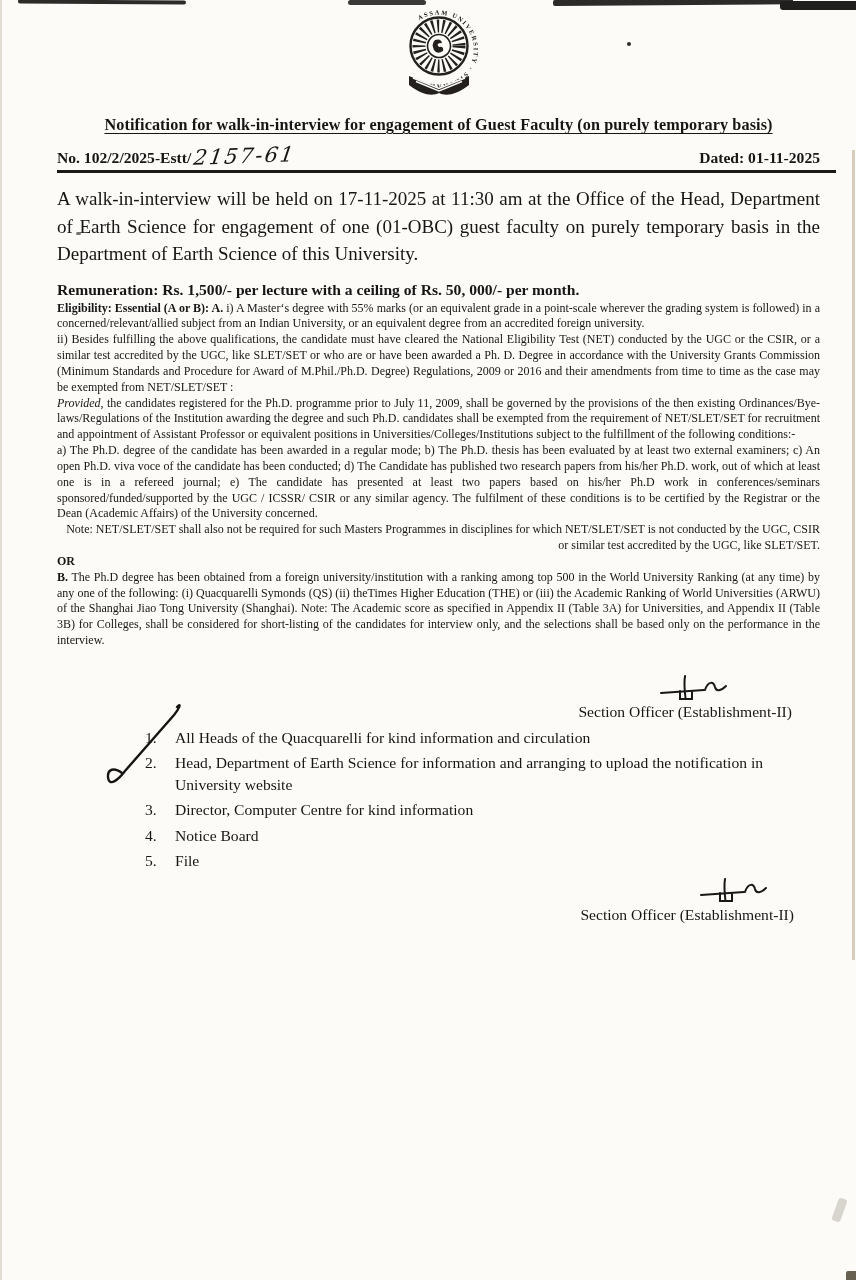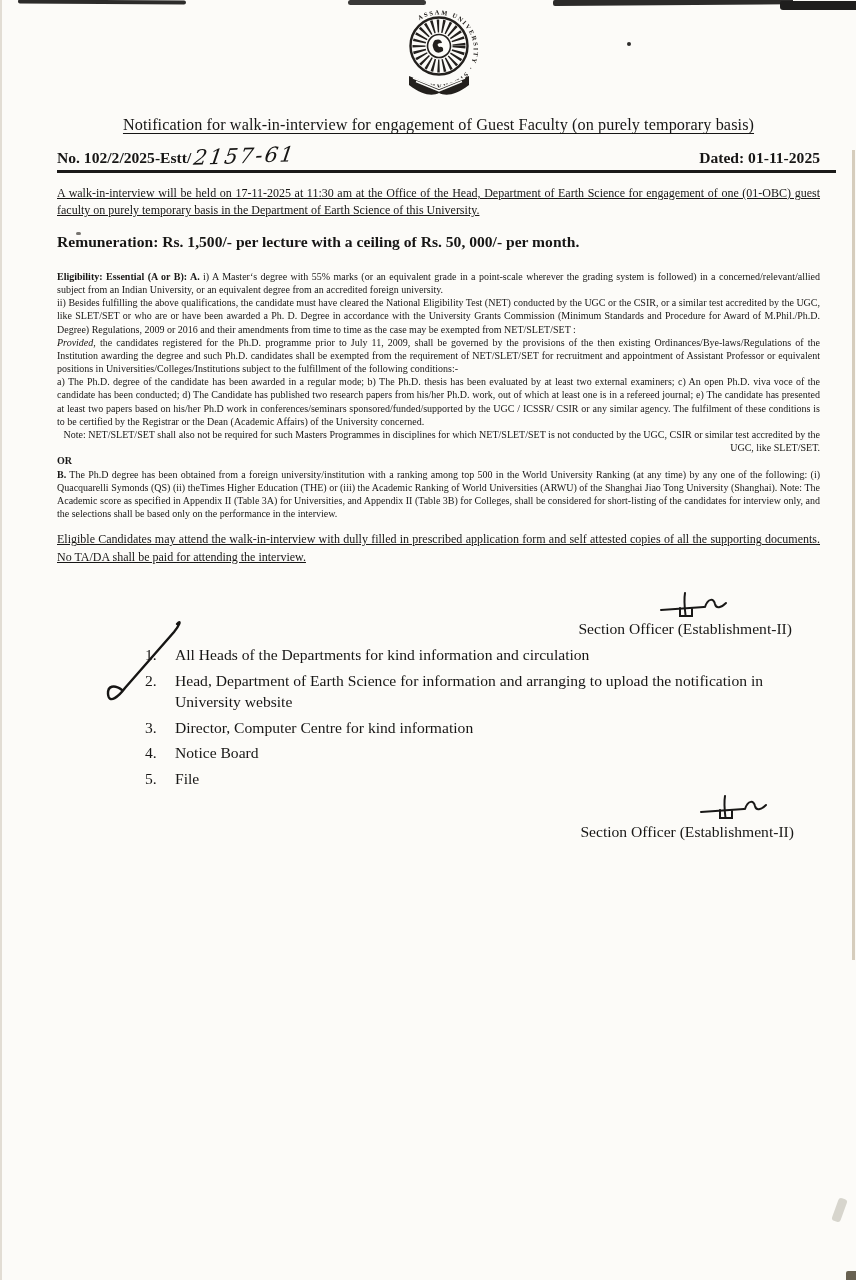--- a/index.html
+++ b/index.html
@@ -27,41 +27,41 @@
   .speck-br{position:absolute;right:0;bottom:0;width:10px;height:9px;background:#4d4534;opacity:.85;border-radius:2px 0 0 0;}
   .dot-1{position:absolute;left:627px;top:42px;width:4px;height:4px;border-radius:50%;background:#2d2c2b;}
   .dot-2{position:absolute;left:76px;top:232px;width:5px;height:3px;border-radius:2px;background:#55524e;opacity:.8;}
 
   
   .logo{display:block;margin:6px auto 0;}
 
   
   h1.title{
     margin:10px 0 0;
-    font-size:16.2px;font-weight:normal;text-align:center;
+    font-size:16.2px;font-weight:bold;text-align:center;
     text-decoration:underline;text-underline-offset:3px;
     white-space:nowrap;letter-spacing:.1px;
   }
   .refrow{
     margin-top:9px;display:flex;justify-content:space-between;align-items:baseline;
     font-weight:bold;font-size:15.6px;
   }
   .hand{
     font-family:"DejaVu Serif", serif;font-weight:normal;font-style:italic;
     font-size:21px;display:inline-block;transform:skewX(-10deg) rotate(-2deg);
     margin-left:3px;letter-spacing:2px;
   }
   .rule{border:0;border-top:3px solid #1b1a19;margin:2px -16px 0 0;}
 
   
   p{margin:0;}
-  .body-p{font-size:12px;line-height:1.45;text-align:justify;text-decoration:underline;}
+  .body-p{font-size:19px;line-height:1.45;text-align:justify;}
   .intro{margin-top:12px;}
   .remun{margin-top:13px;font-weight:bold;font-size:15.6px;}
-  .dense{margin-top:19px;font-size:10px;line-height:1.32;}
+  .dense{margin-top:2px;font-size:12px;line-height:1.32;}
   .dense p{text-align:justify;}
   .dense p.no-justify{text-align:right;}
   .or-line{text-align:left;font-weight:bold;}
   .attend{margin-top:11px;}
 
   
   .sigblock{margin-top:24px;text-align:right;padding-right:28px;font-size:15.6px;font-family:Liberation Serif, serif;}
   .sigblock.second{margin-top:2px;padding-right:26px;}
   .sig-svg{display:block;margin-left:auto;}
   .sig-svg.first{margin-right:62px;}
@@ -126,42 +126,41 @@
     <div class="dense">
       <p><b>Eligibility: Essential (A or B): A.</b><span> i) A Master‘s degree with 55% marks (or an equivalent grade in a point-scale wherever the grading system is followed) in a concerned/relevant/allied subject from an Indian University, or an equivalent degree from an accredited foreign university.</span></p>
       <p>ii) Besides fulfilling the above qualifications, the candidate must have cleared the National Eligibility Test (NET) conducted by the UGC or the CSIR, or a similar test accredited by the UGC, like SLET/SET or who are or have been awarded a Ph. D. Degree in accordance with the University Grants Commission (Minimum Standards and Procedure for Award of M.Phil./Ph.D. Degree) Regulations, 2009 or 2016 and their amendments from time to time as the case may be exempted from NET/SLET/SET :</p>
       <p><i>Provided</i><span>, the candidates registered for the Ph.D. programme prior to July 11, 2009, shall be governed by the provisions of the then existing Ordinances/Bye-laws/Regulations of the Institution awarding the degree and such Ph.D. candidates shall be exempted from the requirement of NET/SLET/SET for recruitment and appointment of Assistant Professor or equivalent positions in Universities/Colleges/Institutions subject to the fulfillment of the following conditions:-</span></p>
       <p>a) The Ph.D. degree of the candidate has been awarded in a regular mode; b) The Ph.D. thesis has been evaluated by at least two external examiners; c) An open Ph.D. viva voce of the candidate has been conducted; d) The Candidate has published two research papers from his/her Ph.D. work, out of which at least one is in a refereed journal; e) The candidate has presented at least two papers based on his/her Ph.D work in conferences/seminars sponsored/funded/supported by the UGC / ICSSR/ CSIR or any similar agency. The fulfilment of these conditions is to be certified by the Registrar or the Dean (Academic Affairs) of the University concerned.</p>
       <p class="no-justify">Note: NET/SLET/SET shall also not be required for such Masters Programmes in disciplines for which NET/SLET/SET is not conducted by the UGC, CSIR or similar test accredited by the UGC, like SLET/SET.</p>
       <p class="or-line">OR</p>
       <p><b>B.</b><span> The Ph.D degree has been obtained from a foreign university/institution with a ranking among top 500 in the World University Ranking (at any time) by any one of the following: (i) Quacquarelli Symonds (QS) (ii) theTimes Higher Education (THE) or (iii) the Academic Ranking of World Universities (ARWU) of the Shanghai Jiao Tong University (Shanghai). Note: The Academic score as specified in Appendix II (Table 3A) for Universities, and Appendix II (Table 3B) for Colleges, shall be considered for short-listing of the candidates for interview only, and the selections shall be based only on the performance in the interview.</span></p>
     </div>
 
-    <p class="body-p attend">Eligible Candidates may attend the walk-in-interview with dully filled in prescribed application form and self attested copies of all the supporting documents. No TA/DA shall be paid for attending the interview.</p>
 
     <div class="sigblock">
       <svg class="sig-svg first" width="72" height="30" viewBox="0 0 72 30">
         <g fill="none" stroke="#191817" stroke-width="2" stroke-linecap="round">
           <path d="M3,20 L46,17"></path>
           <path d="M27,3 C26,9 26.5,17 27.5,25"></path>
           <path d="M22,18 L22,26 L34,26 L34,19"></path>
           <path d="M47,17 C50,8 56,8 57,14 C58,19 63,18 68,13"></path>
         </g>
       </svg>
       <span>Section Officer (Establishment-II)</span>
     </div>
 
     <div class="copyto">
       <svg class="tick-svg" width="100" height="100" viewBox="0 0 100 100">
         <path d="M82,6 C87,1 84,8 79,14 L30,70 C24,78 14,87 13,76 C12.5,68 19,66 27,72" fill="none" stroke="#161514" stroke-width="2.4" stroke-linecap="round"></path>
       </svg>
       <div class="citems">
         <div class="citem">
           <span class="cnum">1.</span>
-          <span class="ctext">All Heads of the Departments for kind information and circulation</span>
+          <span class="ctext">All Heads of the Quacquarelli for kind information and circulation</span>
         </div>
         <div class="citem">
           <span class="cnum">2.</span>
           <span class="ctext">Head, Department of Earth Science for information and arranging to upload the notification in University website</span>
         </div>
         <div class="citem">
           <span class="cnum">3.</span>
           <span class="ctext">Director, Computer Centre for kind information</span>
         </div>
         <div class="citem">

